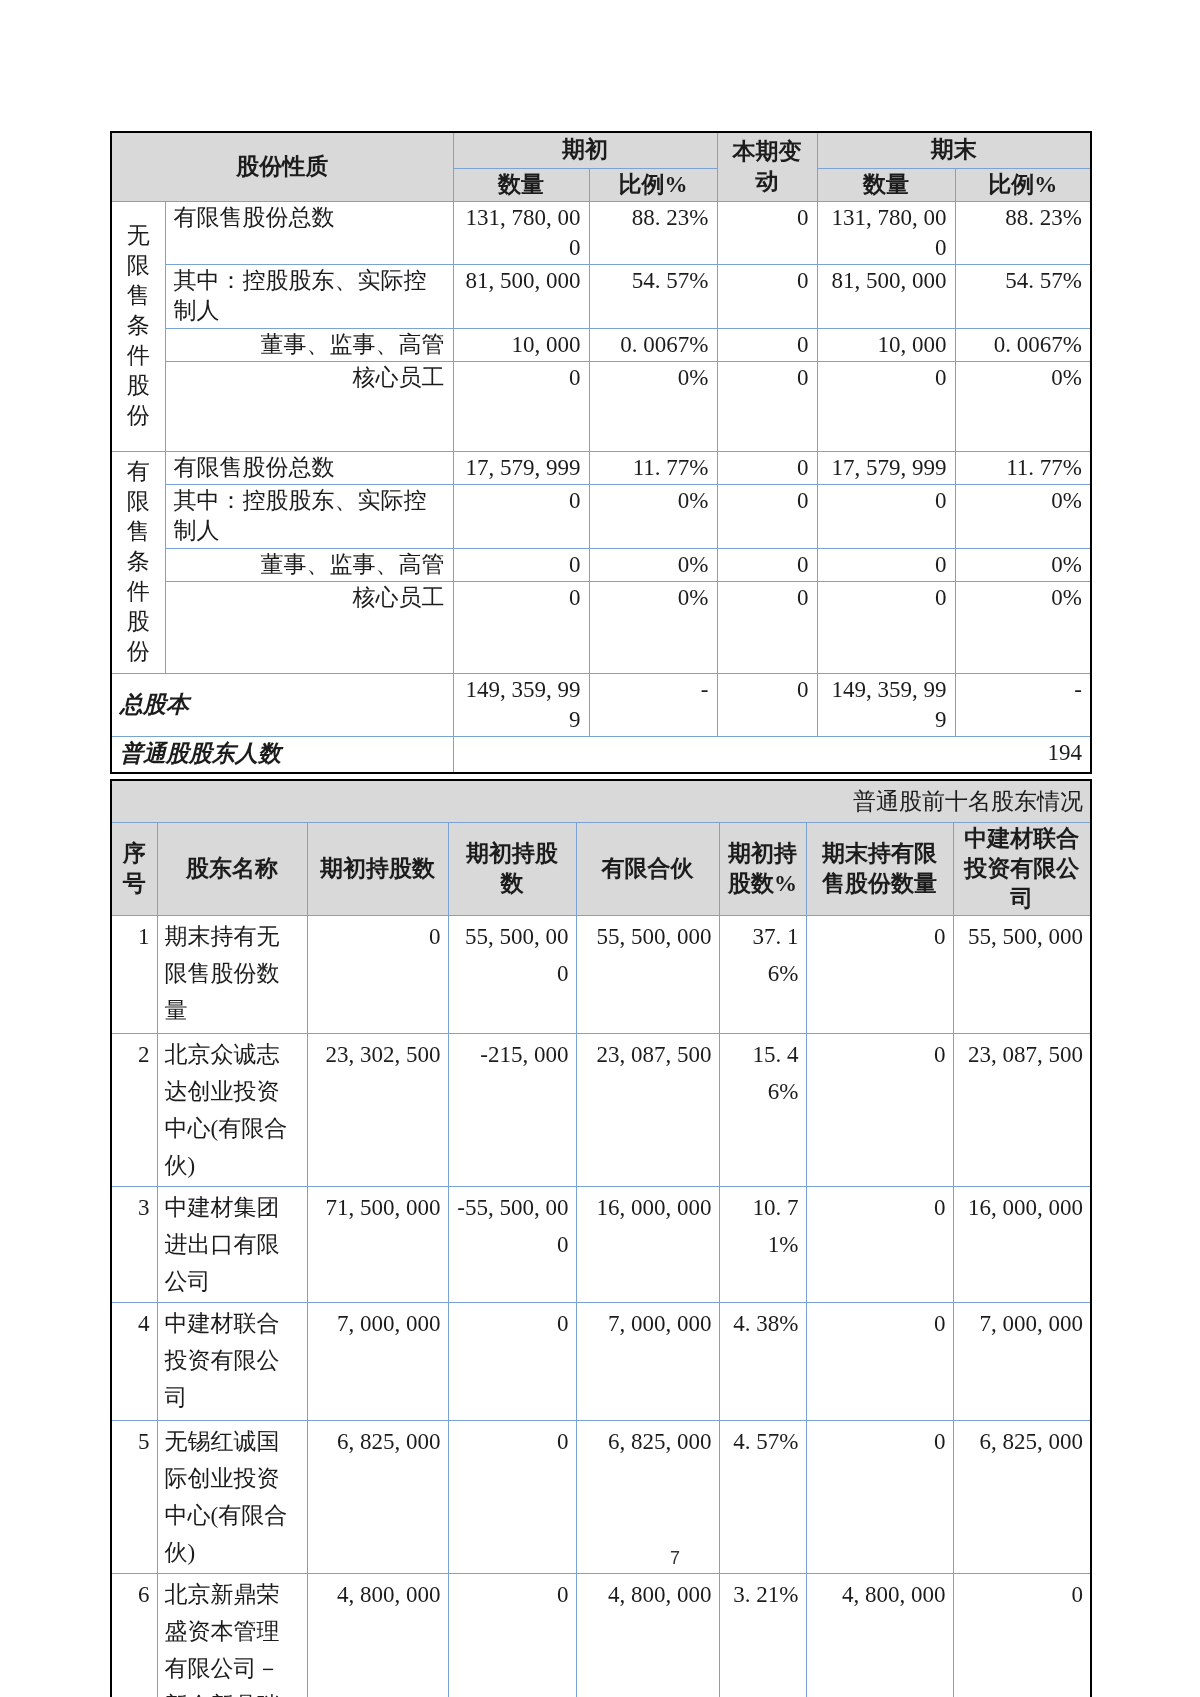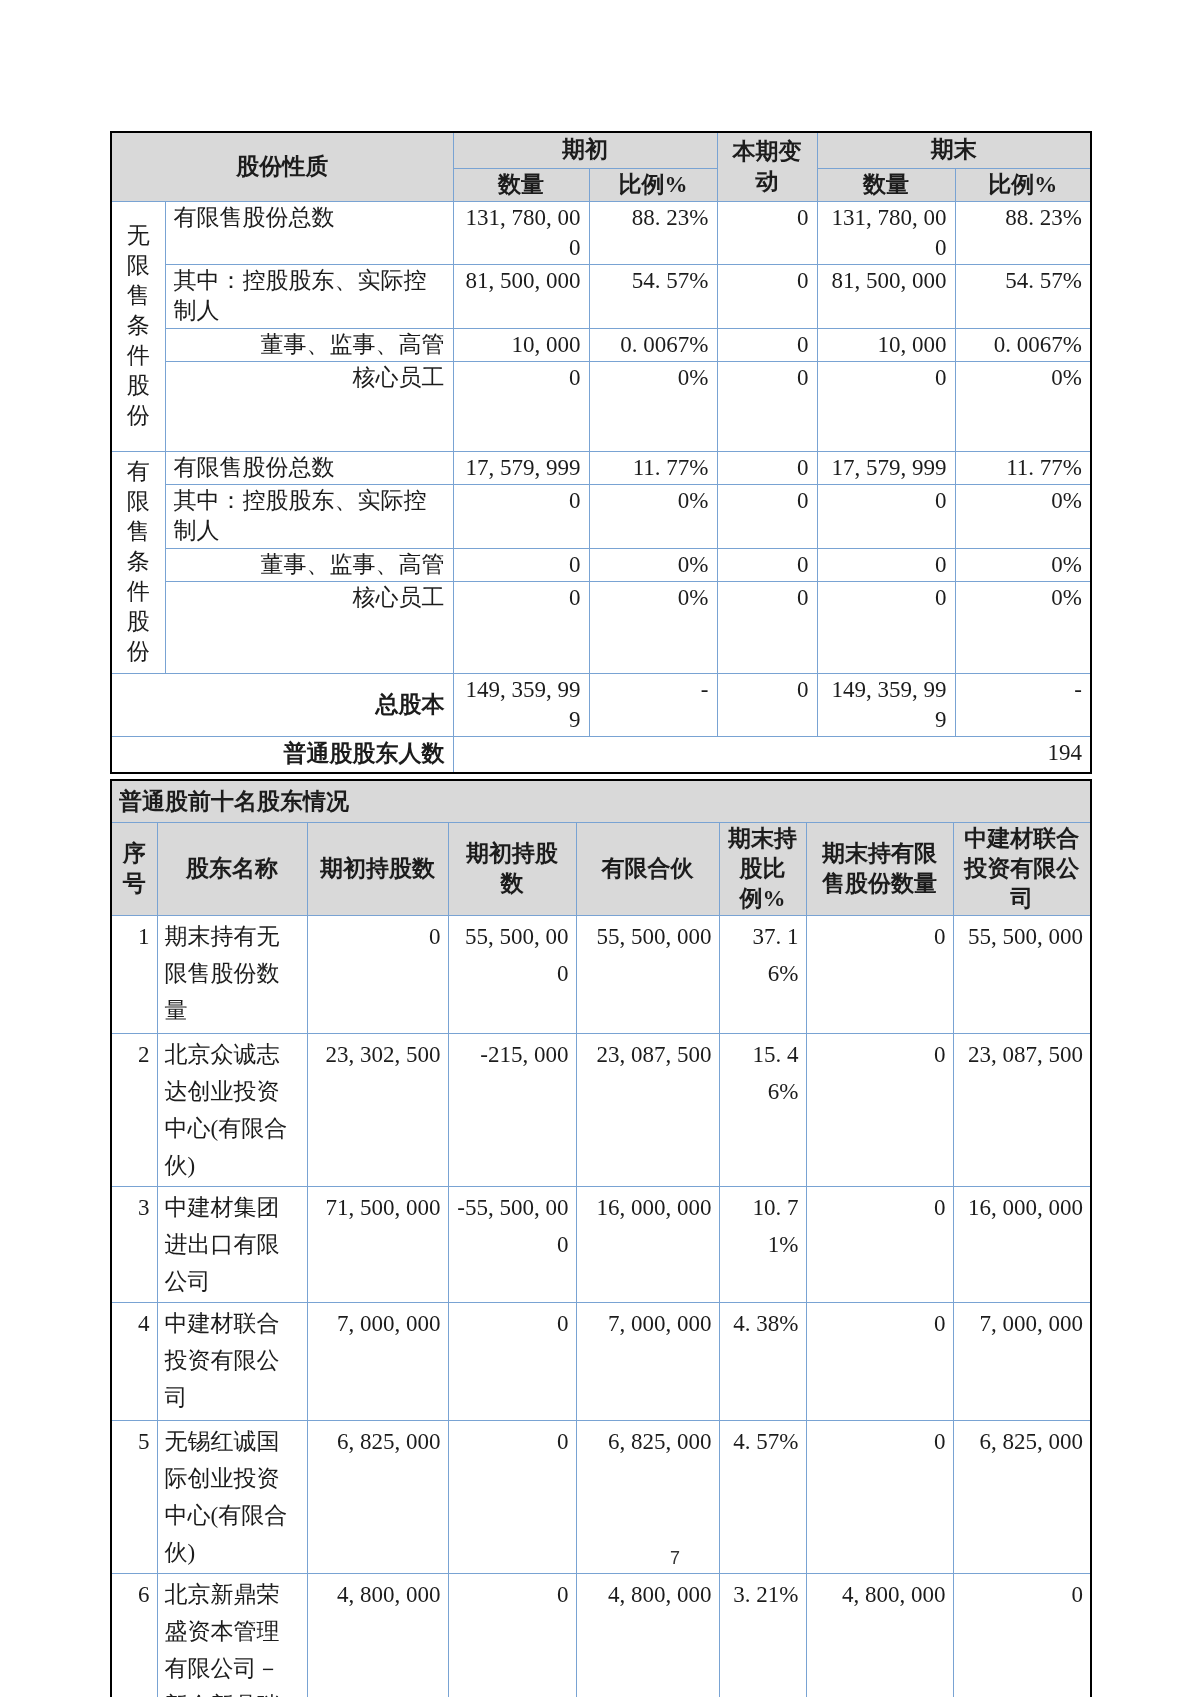--- a/index.html
+++ b/index.html
@@ -7,26 +7,26 @@
     width:1200px;height:1697px;position:relative;background:#ffffff;
     font-family:"Liberation Serif","DejaVu Serif",serif;color:#1c1c1c;
   }
   .sheet{position:absolute;left:110px;top:131px;width:980px;}
   table{border-collapse:collapse;table-layout:fixed;width:980px;border:2px solid #000000;}
   td,th{
     border:1px solid #79a3d3;padding:1px 8px;font-size:23px;line-height:30px;
     vertical-align:top;font-weight:normal;overflow:hidden;word-break:break-all;
   }
   th{background:#d9d9d9;font-weight:bold;text-align:center;vertical-align:middle;}
-  .banner td{background:#d9d9d9;font-weight:bold;text-align:left;vertical-align:middle;height:36px;}
+  .banner td{background:#d9d9d9;font-weight:normal;text-align:right;vertical-align:middle;height:36px;}
   .num{text-align:right;}
   .ctr{text-align:right;}
   .lbl{text-align:left;}
   .grp{text-align:center;white-space:pre-line;vertical-align:middle;padding:0 4px;}
-  .tot{font-weight:bold;text-align:right;vertical-align:middle;}
+  .tot{font-weight:bold;text-align:left;vertical-align:middle;font-style:italic;}
   .h36{height:36px}.h31{height:31px}.h33{height:33px}.h64{height:64px}
   .h90{height:90px}.h92{height:92px}.h37{height:37px}
   .t2{margin-top:5px;}
   .t2 td{line-height:37px;padding:2px 7px;}
   .t2 th{line-height:30px;}
   .bh92{height:92px}.b118{height:118px}.b152{height:152px}.b114{height:114px}.b132{height:132px}
   .pagenum{
     position:absolute;left:670px;top:1548px;font-family:"Liberation Sans","DejaVu Sans",sans-serif;
     font-size:18px;color:#333;
   }
@@ -169,21 +169,21 @@
     <tbody>
         <tr class="banner">
       <td colspan="8">普通股前十名股东情况</td>
     </tr>
     <tr class="bh92">
       <th>序号</th>
       <th>股东名称</th>
       <th>期初持股数</th>
       <th>期初持股数</th>
       <th>有限合伙</th>
-      <th>期末持股比例%</th>
+      <th>期初持股数%</th>
       <th>期末持有限售股份数量</th>
       <th>中建材联合投资有限公司</th>
     </tr>
 
     <tr class="b118">
       <td class="ctr">1</td>
       <td class="lbl">期末持有无限售股份数量</td>
       <td class="num">0</td>
       <td class="num">55, 500, 000</td>
       <td class="num">55, 500, 000</td>

